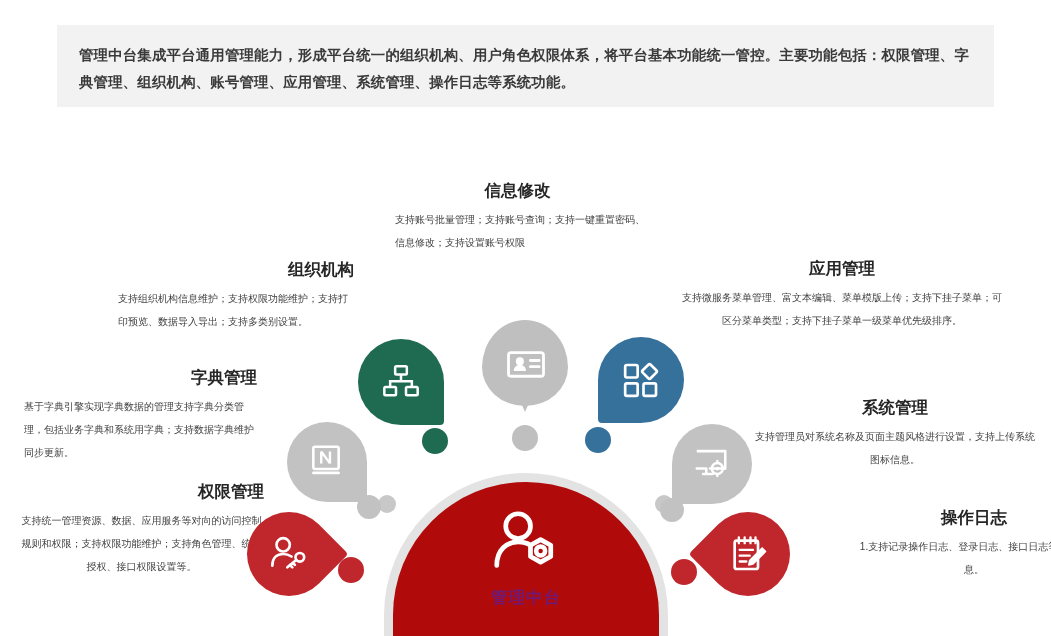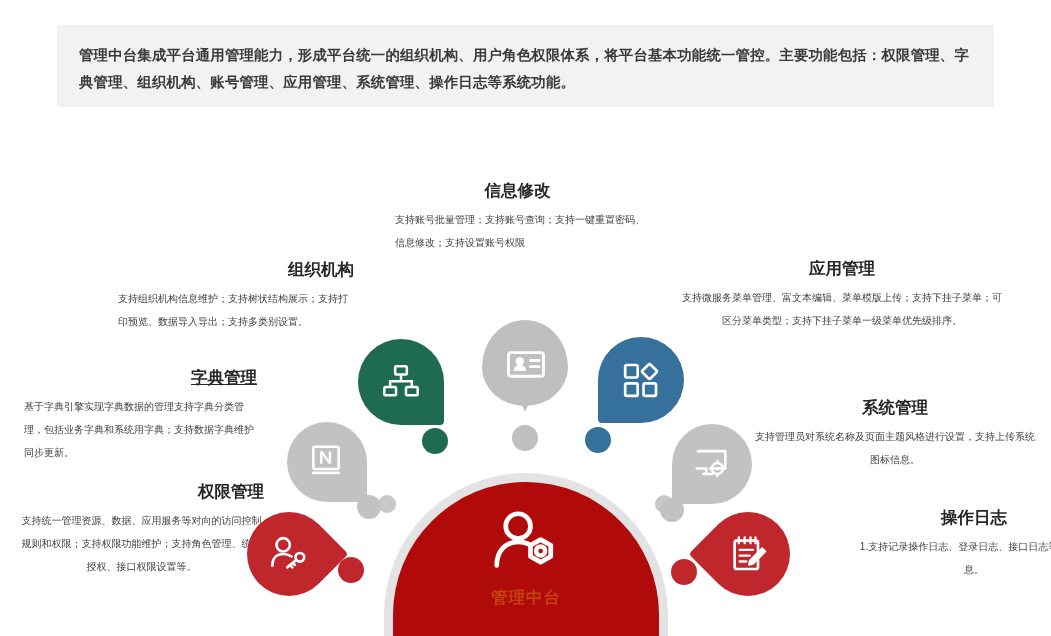--- a/index.html
+++ b/index.html
@@ -54,21 +54,21 @@
   .block.align-left  { text-align: center; }
 
   
   #blk-account   { left: 385px; top: 178px; width: 265px; text-align: center; }
   #blk-account .b-body { text-align: left; padding-left: 10px; }
   #blk-org       { left: 104px; top: 257px; width: 250px; }
   #blk-org .b-title { text-align: right; }
   #blk-org .b-body  { text-align: left; padding-left: 14px; }
   #blk-app       { left: 682px; top: 256px; width: 320px; }
   #blk-dict      { left: 12px; top: 365px; width: 245px; }
-  #blk-dict .b-title { text-align: right; text-decoration: underline; }
+  #blk-dict .b-title { text-align: right; }
   #blk-dict .b-body  { text-align: left; padding-left: 12px; }
   #blk-system    { left: 755px; top: 395px; width: 280px; }
   #blk-perm      { left: 12px; top: 479px; width: 245px; margin-left: 7px; }
   #blk-perm .b-title { text-align: right; }
   #blk-perm .b-body  { text-align: center; }
   #blk-log       { left: 851px; top: 505px; width: 246px; }
 
   
   #center-dome {
     position: absolute;
@@ -98,21 +98,21 @@
     left: 50%;
     top: 34px;
     transform: translateX(-50%);
     width: 72px; height: 72px;
   }
   .dome-label {
     position: absolute;
     left: 0; right: 0;
     top: 114px;
     text-align: center;
-    color: #c2410c;
+    color: #701a75;
     font-size: 16.5px;
     font-weight: bold;
     letter-spacing: 1px;
   }
 
   
   .pin {
     position: absolute;
     width: 86px;
     height: 86px;
@@ -175,21 +175,21 @@
     <div class="intro-text">管理中台集成平台通用管理能力，形成平台统一的组织机构、用户角色权限体系，将平台基本功能统一管控。主要功能包括：权限管理、字典管理、组织机构、账号管理、应用管理、系统管理、操作日志等系统功能。</div>
   </div>
 
   <div class="block align-right" id="blk-account">
     <div class="b-title">信息修改</div>
     <div class="b-body">支持账号批量管理；支持账号查询；支持一键重置密码、信息修改；支持设置账号权限</div>
   </div>
 
   <div class="block" id="blk-org">
     <div class="b-title">组织机构</div>
-    <div class="b-body">支持组织机构信息维护；支持树状结构展示；支持打印预览、数据导入导出；支持多类别设置。</div>
+    <div class="b-body">支持组织机构信息维护；支持权限功能维护；支持打印预览、数据导入导出；支持多类别设置。</div>
   </div>
 
   <div class="block align-left" id="blk-app">
     <div class="b-title">应用管理</div>
     <div class="b-body">支持微服务菜单管理、富文本编辑、菜单模版上传；支持下挂子菜单；可区分菜单类型；支持下挂子菜单一级菜单优先级排序。</div>
   </div>
 
   <div class="block" id="blk-dict">
     <div class="b-title">字典管理</div>
     <div class="b-body">基于字典引擎实现字典数据的管理支持字典分类管理，包括业务字典和系统用字典；支持数据字典维护同步更新。</div>

